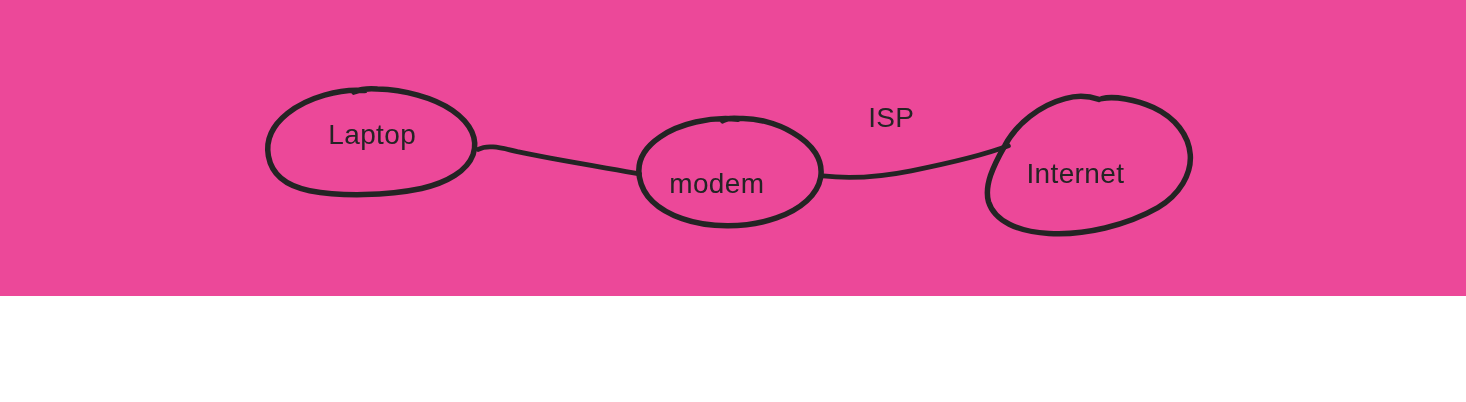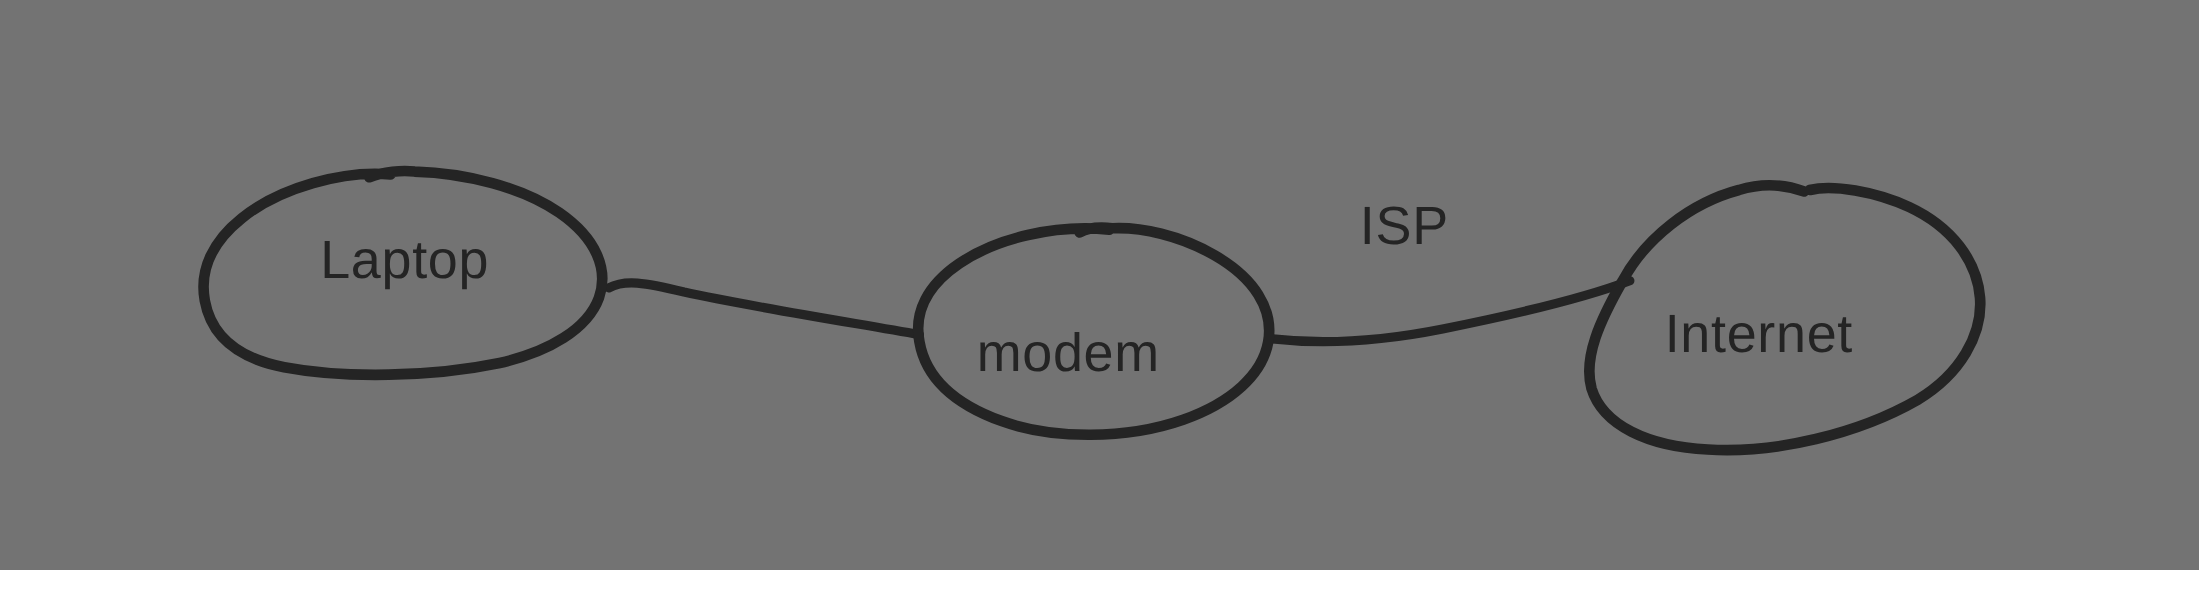--- a/index.html
+++ b/index.html
@@ -3,22 +3,22 @@
 <meta charset="utf-8">
 <style>
   html, body {
     margin: 0;
     padding: 0;
     background: #ffffff;
   }
   .canvas {
     position: relative;
     width: 1466px;
-    height: 380px;
-    background: #737373;
+    height: 296px;
+    background: #ec4899;
     overflow: hidden;
     font-family: "Liberation Sans", "DejaVu Sans", sans-serif;
   }
   svg.scene {
     position: absolute;
     inset: 0;
     width: 100%;
     height: 100%;
   }
   .ink {

